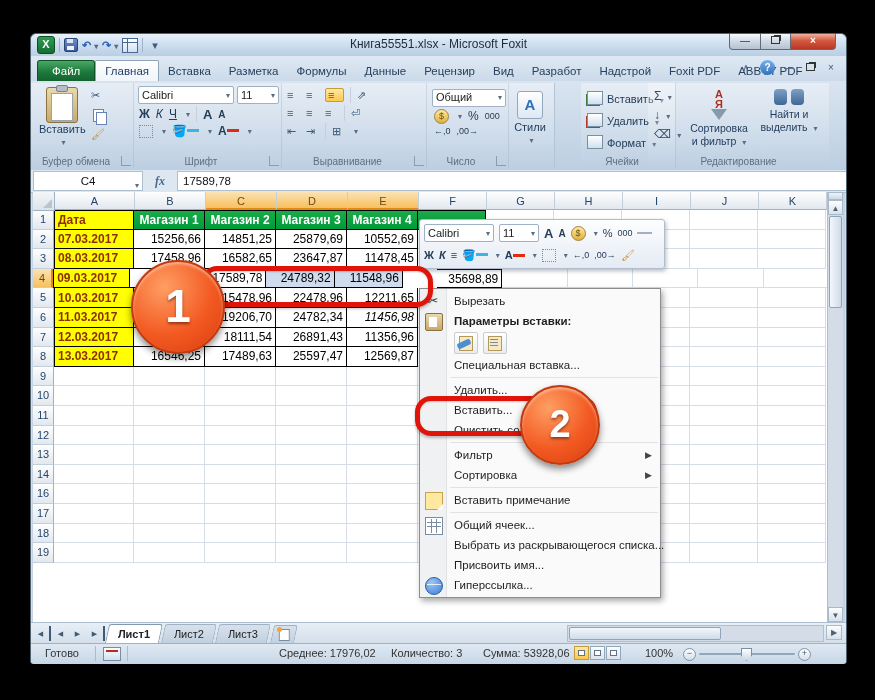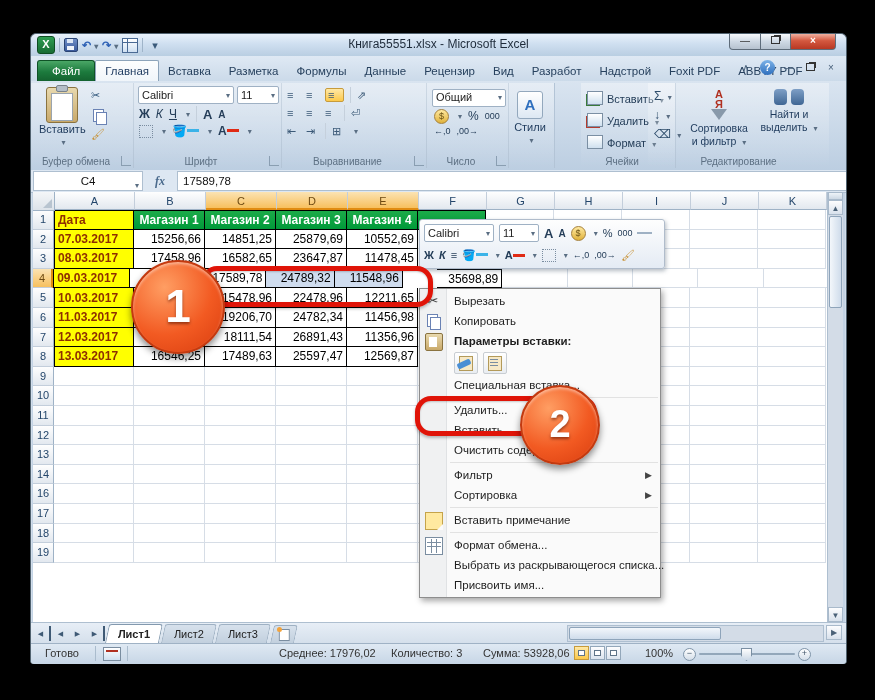--- a/index.html
+++ b/index.html
@@ -203,21 +203,21 @@
     <div class="qat">
       <div class="xl-logo">X</div>
       <div class="qsep"></div>
       <div class="floppy"></div>
       <div class="qbtn undo"><span>↶</span><span class="car">▾</span></div>
       <div class="qbtn undo"><span>↷</span><span class="car">▾</span></div>
       <div class="qtable"></div>
       <div class="qsep"></div>
       <div class="qbtn">▾</div>
     </div>
-    <div class="title-text">Книга55551.xlsx  -  Microsoft Excel</div>
+    <div class="title-text">Книга55551.xlsx  -  Microsoft Foxit</div>
     <div class="winbtns">
       <div class="wb min">—</div>
       <div class="wb max"><span class="restore-glyph"></span></div>
       <div class="wb close">×</div>
     </div>
   </div>
 
   <div class="tabrow" id="tabrow">
       <div class="tab file">Файл</div>
       <div class="tab active">Главная</div>
@@ -460,21 +460,21 @@
           <div class="cell" style="width: 68px;"></div>
           <div class="cell" style="width: 68px;"></div>
           <div class="cell" style="width: 68px;"></div>
         </div>
         <div class="grow">
           <div class="rh">6</div>
           <div class="cell c-date c-b c-bl" style="width: 80px;">11.03.2017</div>
           <div class="cell c-b" style="width: 71px;">1478</div>
           <div class="cell c-b" style="width: 71px;">19206,70</div>
           <div class="cell c-b" style="width: 71px;">24782,34</div>
-          <div class="cell c-b" style="width: 71px;">11456,98</div>
+          <div class="cell c-b" style="width: 71px; font-style: italic;">11456,98</div>
           <div class="cell" style="width: 68px;"></div>
           <div class="cell" style="width: 68px;"></div>
           <div class="cell" style="width: 68px;"></div>
           <div class="cell" style="width: 68px;"></div>
           <div class="cell" style="width: 68px;"></div>
           <div class="cell" style="width: 68px;"></div>
         </div>
         <div class="grow">
           <div class="rh">7</div>
           <div class="cell c-date c-b c-bl" style="width: 80px;">12.03.2017</div>
@@ -735,24 +735,20 @@
       <span style="font-size:9px;">,00→</span>
       <span style="color:#c78f2e;">🖌</span>
     </div>
   </div>
 
   <div class="ctxmenu" id="ctxmenu">
       <div class="mi">
         <span class="ico i-sciss">✂</span>
         <span>Вырезать</span>
       </div>
-      <div class="mi">
-        <span class="ico i-copy"></span>
-        <span>Копировать</span>
-      </div>
       <div class="mi bold">
         <span class="ico i-clip"></span>
         <span>Параметры вставки:</span>
       </div>
       <div class="pasteopts">
         <span class="pbox brush"></span>
         <span class="pbox lines"></span>
       </div>
       <div class="mi">
         <span>Специальная вставка...</span>
@@ -777,27 +773,31 @@
         <span class="sub">▶</span>
       </div>
       <div class="msep2"></div>
       <div class="mi">
         <span class="ico i-note"></span>
         <span>Вставить примечание</span>
       </div>
       <div class="msep2"></div>
       <div class="mi">
         <span class="ico i-fmt"></span>
-        <span>Формат обмена...</span>
+        <span>Общий ячеек...</span>
       </div>
       <div class="mi">
         <span>Выбрать из раскрывающегося списка...</span>
       </div>
       <div class="mi">
         <span>Присвоить имя...</span>
+      </div>
+      <div class="mi">
+        <span class="ico i-glob"></span>
+        <span>Гиперссылка...</span>
       </div>
     </div>
 
   <div class="ann-rect" style="left:170px;top:232px;width:222px;height:31px;"></div>
   <div class="badge" style="left:100px;top:226px;width:90px;height:90px;font-size:46px;line-height:88px;">1</div>
   <div class="ann-rect" style="left:384px;top:362px;width:172px;height:30px;z-index:42;"></div>
   <div class="badge" style="left:489px;top:351px;width:76px;height:76px;font-size:38px;line-height:74px;z-index:43;">2</div>
 
 </div>
 

